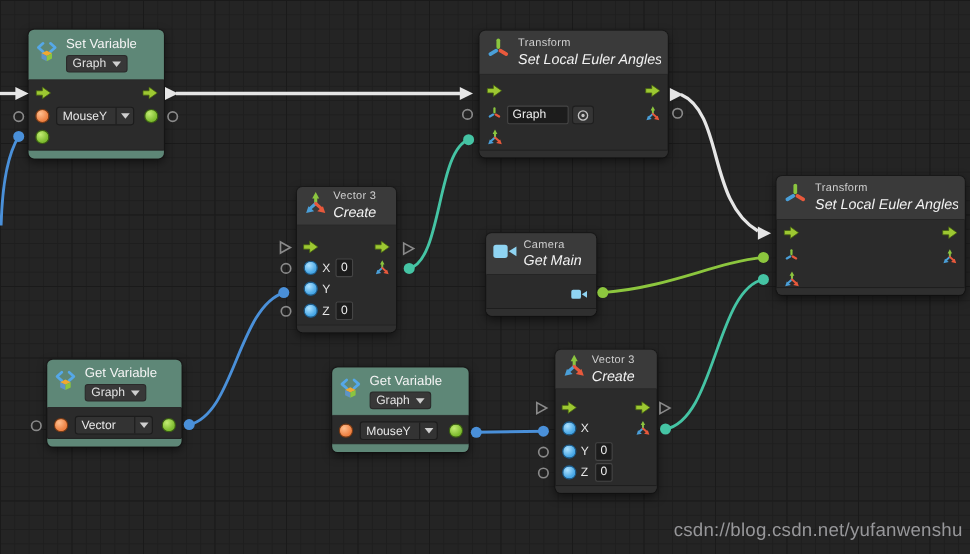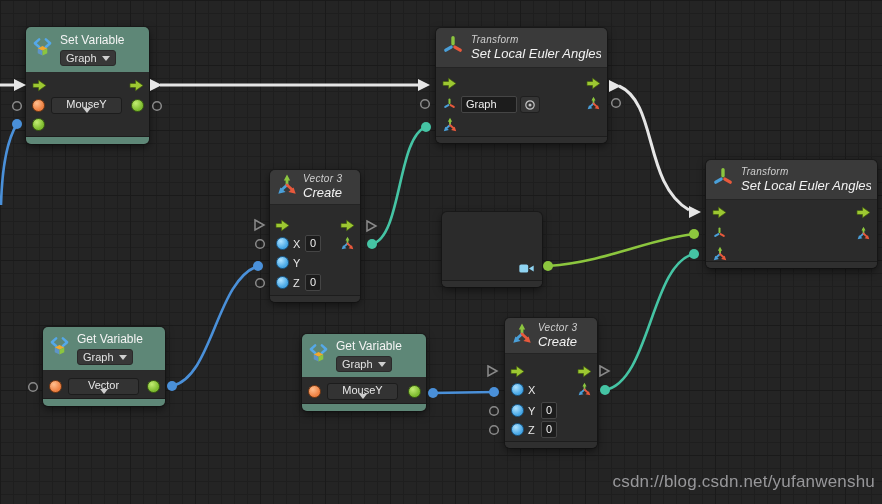--- a/index.html
+++ b/index.html
@@ -19,21 +19,21 @@
     position:absolute;background:#2b2b2b;border-radius:5px;
     box-shadow:0 3px 9px rgba(0,0,0,.55), 0 0 0 1px #1c1c1c;
   }
   .hdr{
     display:flex;align-items:center;gap:7px;
     border-radius:5px 5px 0 0;padding:0 6px;box-sizing:border-box;
   }
   .hdr-gray{background:#3a3a3a;border-bottom:1px solid #242424;}
   .hdr-teal{background:#5e8777;border-bottom:1px solid #2a2a2a;}
   .hdr-txt{min-width:0;}
-  .cat{font-size:10px;color:#cfcfcf;line-height:12px;letter-spacing:.3px;font-style:italic;}
+  .cat{font-size:10px;color:#cfcfcf;line-height:12px;letter-spacing:.3px;}
   .ttl{font-size:13px;color:#f2f2f2;line-height:16px;white-space:nowrap;overflow:hidden;font-style:italic;}
   .vttl{font-size:12px;color:#f4f4f4;line-height:15px;white-space:nowrap;overflow:hidden;}
   .ftr{position:absolute;left:0;right:0;bottom:0;border-radius:0 0 5px 5px;border-top:1px solid #1d1d1d;}
   .ftr-gray{height:6px;background:#2f2f2f;}
   .ftr-teal{height:7px;background:#5e8777;}
   .dd{
     display:inline-flex;align-items:center;height:16px;
     background:#3b3b3b;border:1px solid #222;border-radius:3px;
     padding:0 5px;font-size:11px;color:#e2e2e2;gap:5px;box-sizing:border-box;
   }
@@ -47,21 +47,21 @@
   .field{
     position:absolute;background:#1c1c1c;border:1px solid #454545;border-radius:2px;
     color:#efefef;font-size:11px;line-height:15px;padding:0 4px;box-sizing:border-box;height:17px;
     white-space:nowrap;overflow:hidden;
   }
   .tbtn{
     position:absolute;background:#353535;border:1px solid #1f1f1f;border-radius:3px;
     display:flex;align-items:center;justify-content:center;height:17px;width:20px;box-sizing:border-box;
   }
   .plabel{position:absolute;font-size:11px;color:#e8e8e8;line-height:16px;}
-  .vdd{position:absolute;display:flex;align-items:center;height:17px;background:#333;border:1px solid #1c1c1c;border-radius:3px;box-sizing:border-box;overflow:hidden;flex-direction:column;}
+  .vdd{position:absolute;display:flex;align-items:center;height:17px;background:#333;border:1px solid #1c1c1c;border-radius:3px;box-sizing:border-box;overflow:hidden;}
   .vdd .val{flex:1;font-size:11px;color:#e8e8e8;padding:0 5px;white-space:nowrap;overflow:hidden;}
   .vdd .sep{width:1px;align-self:stretch;background:#1c1c1c;}
   .vdd .cbox{width:15px;display:flex;align-items:center;justify-content:center;}
   #wires{position:absolute;left:0;top:0;pointer-events:none;}
   .watermark{position:absolute;right:7px;bottom:12px;font-size:17px;color:#97979a;letter-spacing:.2px;}
 </style>
 </head>
 <body>
 
 <div id="canvas">
@@ -235,20 +235,32 @@
         </svg></span>
     <span class="port pc pc-blue" style="left:6px;top:86px;"></span>
     <span class="plabel" style="left:23px;top:85px;">Y</span>
     <span class="port pc pc-blue" style="left:6px;top:106px;"></span>
     <span class="plabel" style="left:23px;top:105px;">Z</span>
     <div class="field" style="left:35px;top:104px;width:16px;">0</div>
     <div class="ftr ftr-gray"></div>
   </div>
 
   <div class="node" style="left:442px;top:212px;width:100px;height:75px;">
+    <div class="hdr hdr-gray" style="height:38px;gap:6px;">
+      <span>
+        <svg width="22" height="15" viewBox="0 0 22 15">
+            <rect x="0.5" y="1.5" width="13" height="12" rx="2.5" fill="#8fd4f2"></rect>
+            <path d="M14.5 7.5 L21.5 3 V12 Z" fill="#8fd4f2"></path>
+          </svg>
+      </span>
+      <div class="hdr-txt">
+        <div class="cat">Camera</div>
+        <div class="ttl">Get Main</div>
+      </div>
+    </div>
     <span class="port" style="right:8px;top:48px;">
       <svg width="15" height="11" viewBox="0 0 22 15">
           <rect x="0.5" y="1.5" width="13" height="12" rx="2.5" fill="#8fd4f2"></rect>
           <path d="M14.5 7.5 L21.5 3 V12 Z" fill="#8fd4f2"></path>
         </svg>
     </span>
     <div class="ftr ftr-gray"></div>
   </div>
 
   <div class="node" style="left:43px;top:327px;width:122px;height:79px;">

